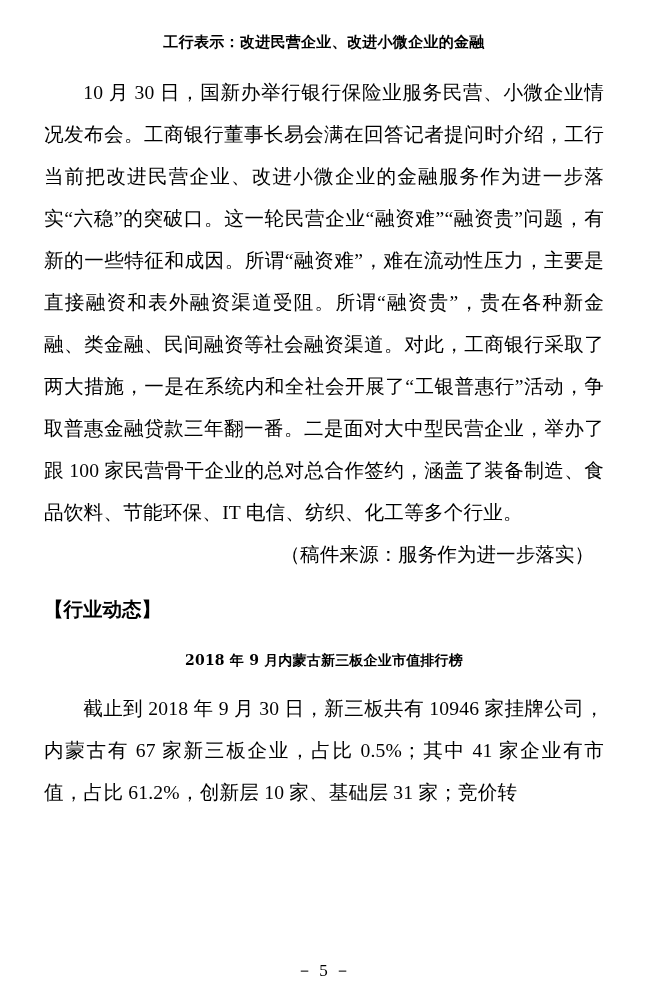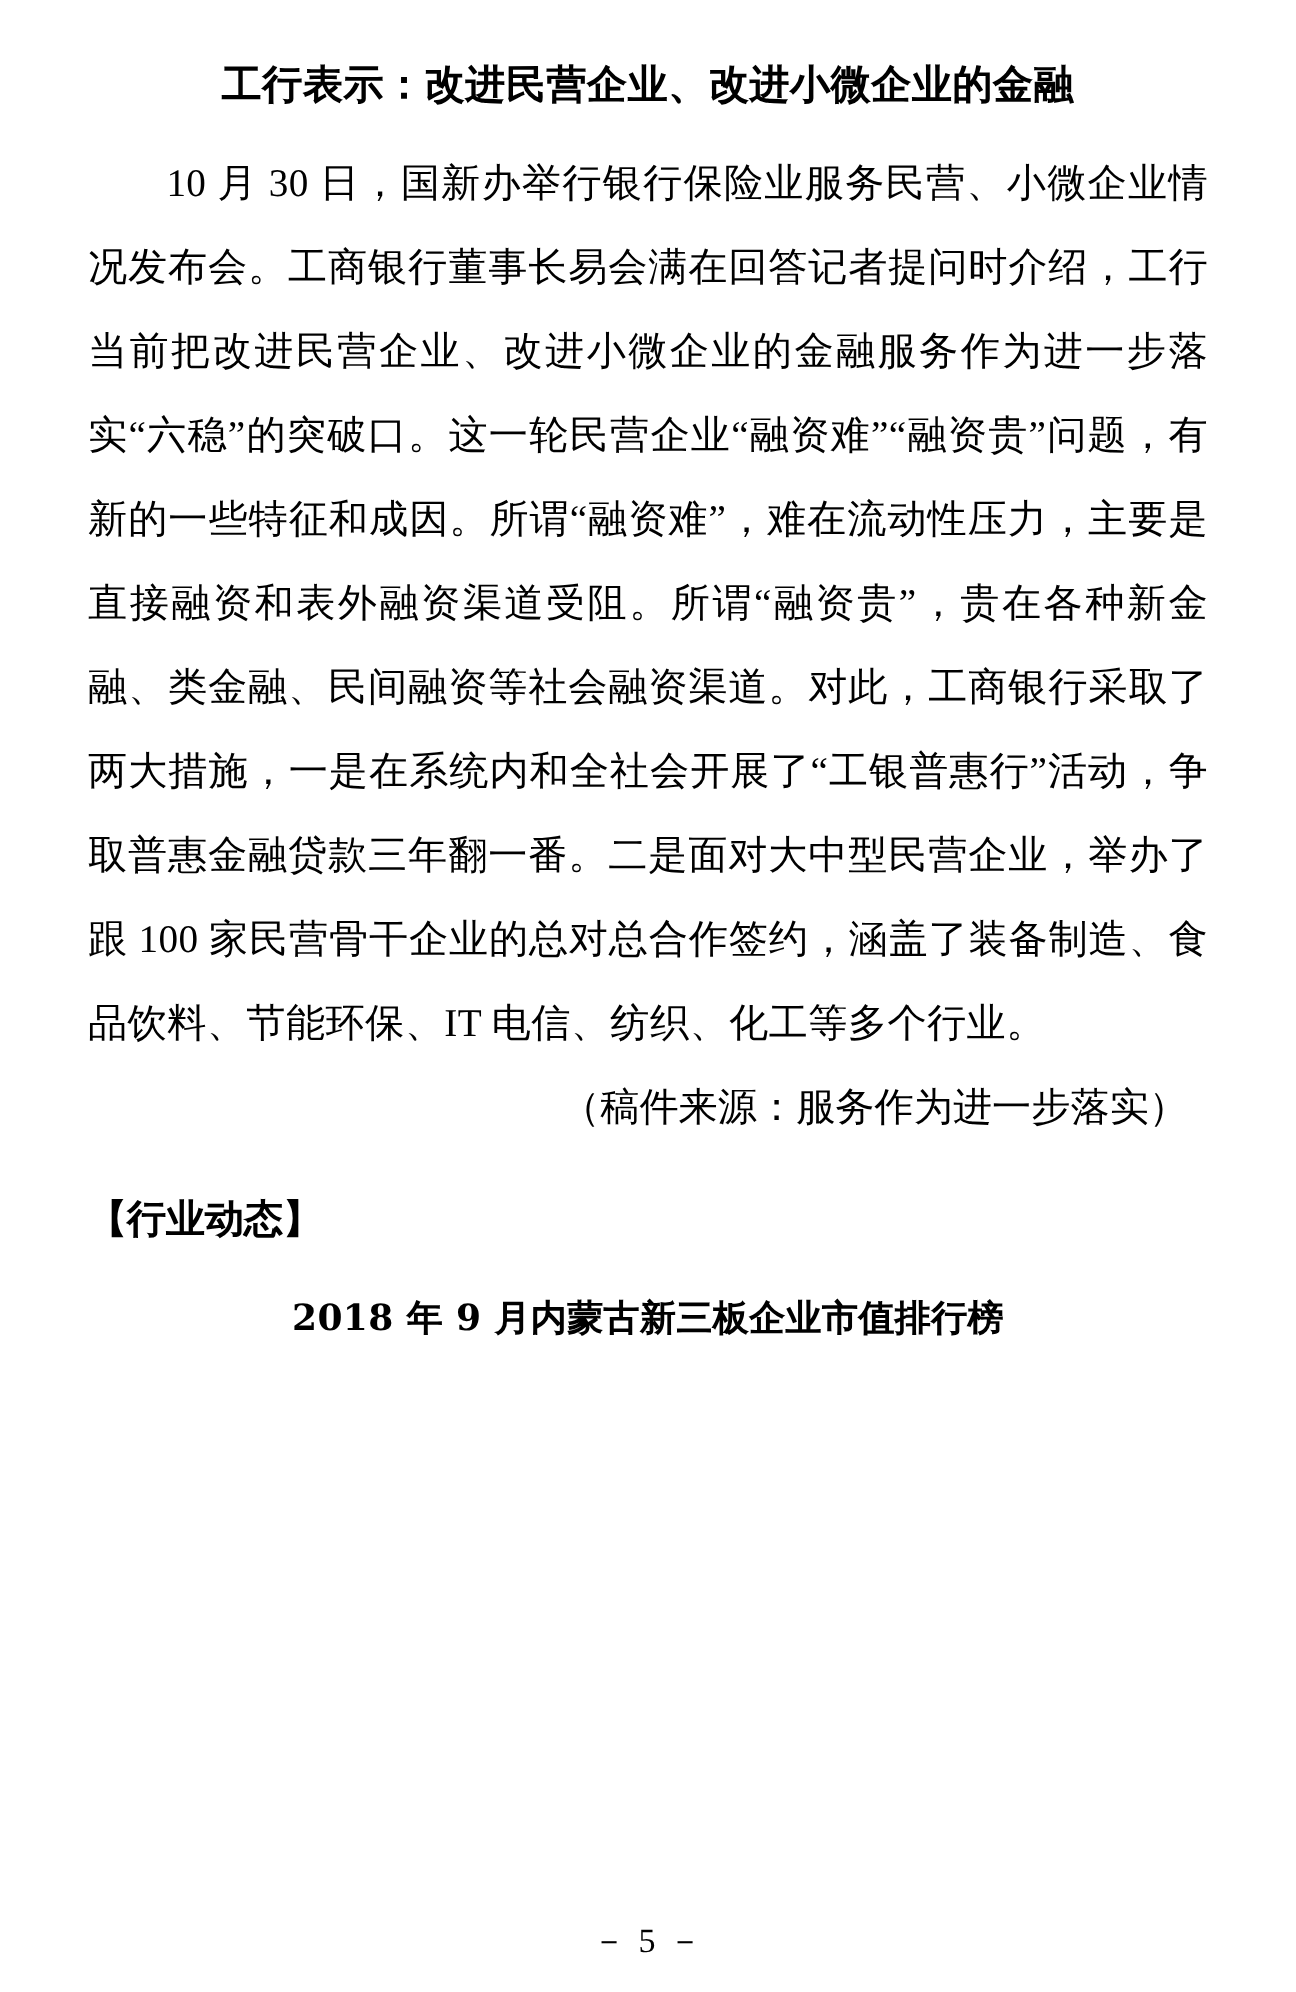--- a/index.html
+++ b/index.html
@@ -18,21 +18,21 @@
   .page {
     position: relative;
     width: 648px;
     height: 996px;
     box-sizing: border-box;
     padding: 22px 44px 0 44px;
   }
   .headline {
     font-family: "DejaVu Serif", "Liberation Serif", serif;
     font-weight: bold;
-    font-size: 20px;
+    font-size: 15px;
     line-height: 40px;
     text-align: center;
     letter-spacing: 0.3px;
     margin: 0 0 2px 0;
     padding: 0 6px;
   }
   .headline .line1 { display: block; }
   .headline .line2 { display: block; }
 
   .body-text {
@@ -55,21 +55,21 @@
     font-family: "DejaVu Serif", "Liberation Serif", serif;
     font-weight: bold;
     font-size: 19.5px;
     line-height: 40px;
     margin: 14px 0 0 0;
     text-align: left;
   }
   .subhead {
     font-family: "DejaVu Serif", "Liberation Serif", serif;
     font-weight: bold;
-    font-size: 18px;
+    font-size: 14px;
     line-height: 44px;
     text-align: center;
     margin: 8px 0 0 0;
     letter-spacing: 0.2px;
   }
   .body-text2 {
     font-size: 19.6px;
     line-height: 42px;
     text-align: justify;
     text-justify: inter-ideograph;
@@ -97,16 +97,17 @@
   </h1>
 
   <p class="body-text">10 月 30 日，国新办举行银行保险业服务民营、小微企业情况发布会。工商银行董事长易会满在回答记者提问时介绍，工行当前把改进民营企业、改进小微企业的金融服务作为进一步落实“六稳”的突破口。这一轮民营企业“融资难”“融资贵”问题，有新的一些特征和成因。所谓“融资难”，难在流动性压力，主要是直接融资和表外融资渠道受阻。所谓“融资贵”，贵在各种新金融、类金融、民间融资等社会融资渠道。对此，工商银行采取了两大措施，一是在系统内和全社会开展了“工银普惠行”活动，争取普惠金融贷款三年翻一番。二是面对大中型民营企业，举办了跟 100 家民营骨干企业的总对总合作签约，涵盖了装备制造、食品饮料、节能环保、IT 电信、纺织、化工等多个行业。</p>
 
   <p class="source-line">（稿件来源：服务作为进一步落实）</p>
 
   <p class="section-tag">【行业动态】</p>
 
   <h2 class="subhead">2018 年 9 月内蒙古新三板企业市值排行榜</h2>
 
+  <p class="body-text2">截止到 2018 年 9 月 30 日，新三板共有 10946 家挂牌公司，内蒙古有 67 家新三板企业，占比 0.5%；其中 41 家企业有市值，占比 61.2%，创新层 10 家、基础层 31 家；竞价转</p>
 
   <div class="footer">－ 5 －</div>
 
 </div>
 
 </body></html>

